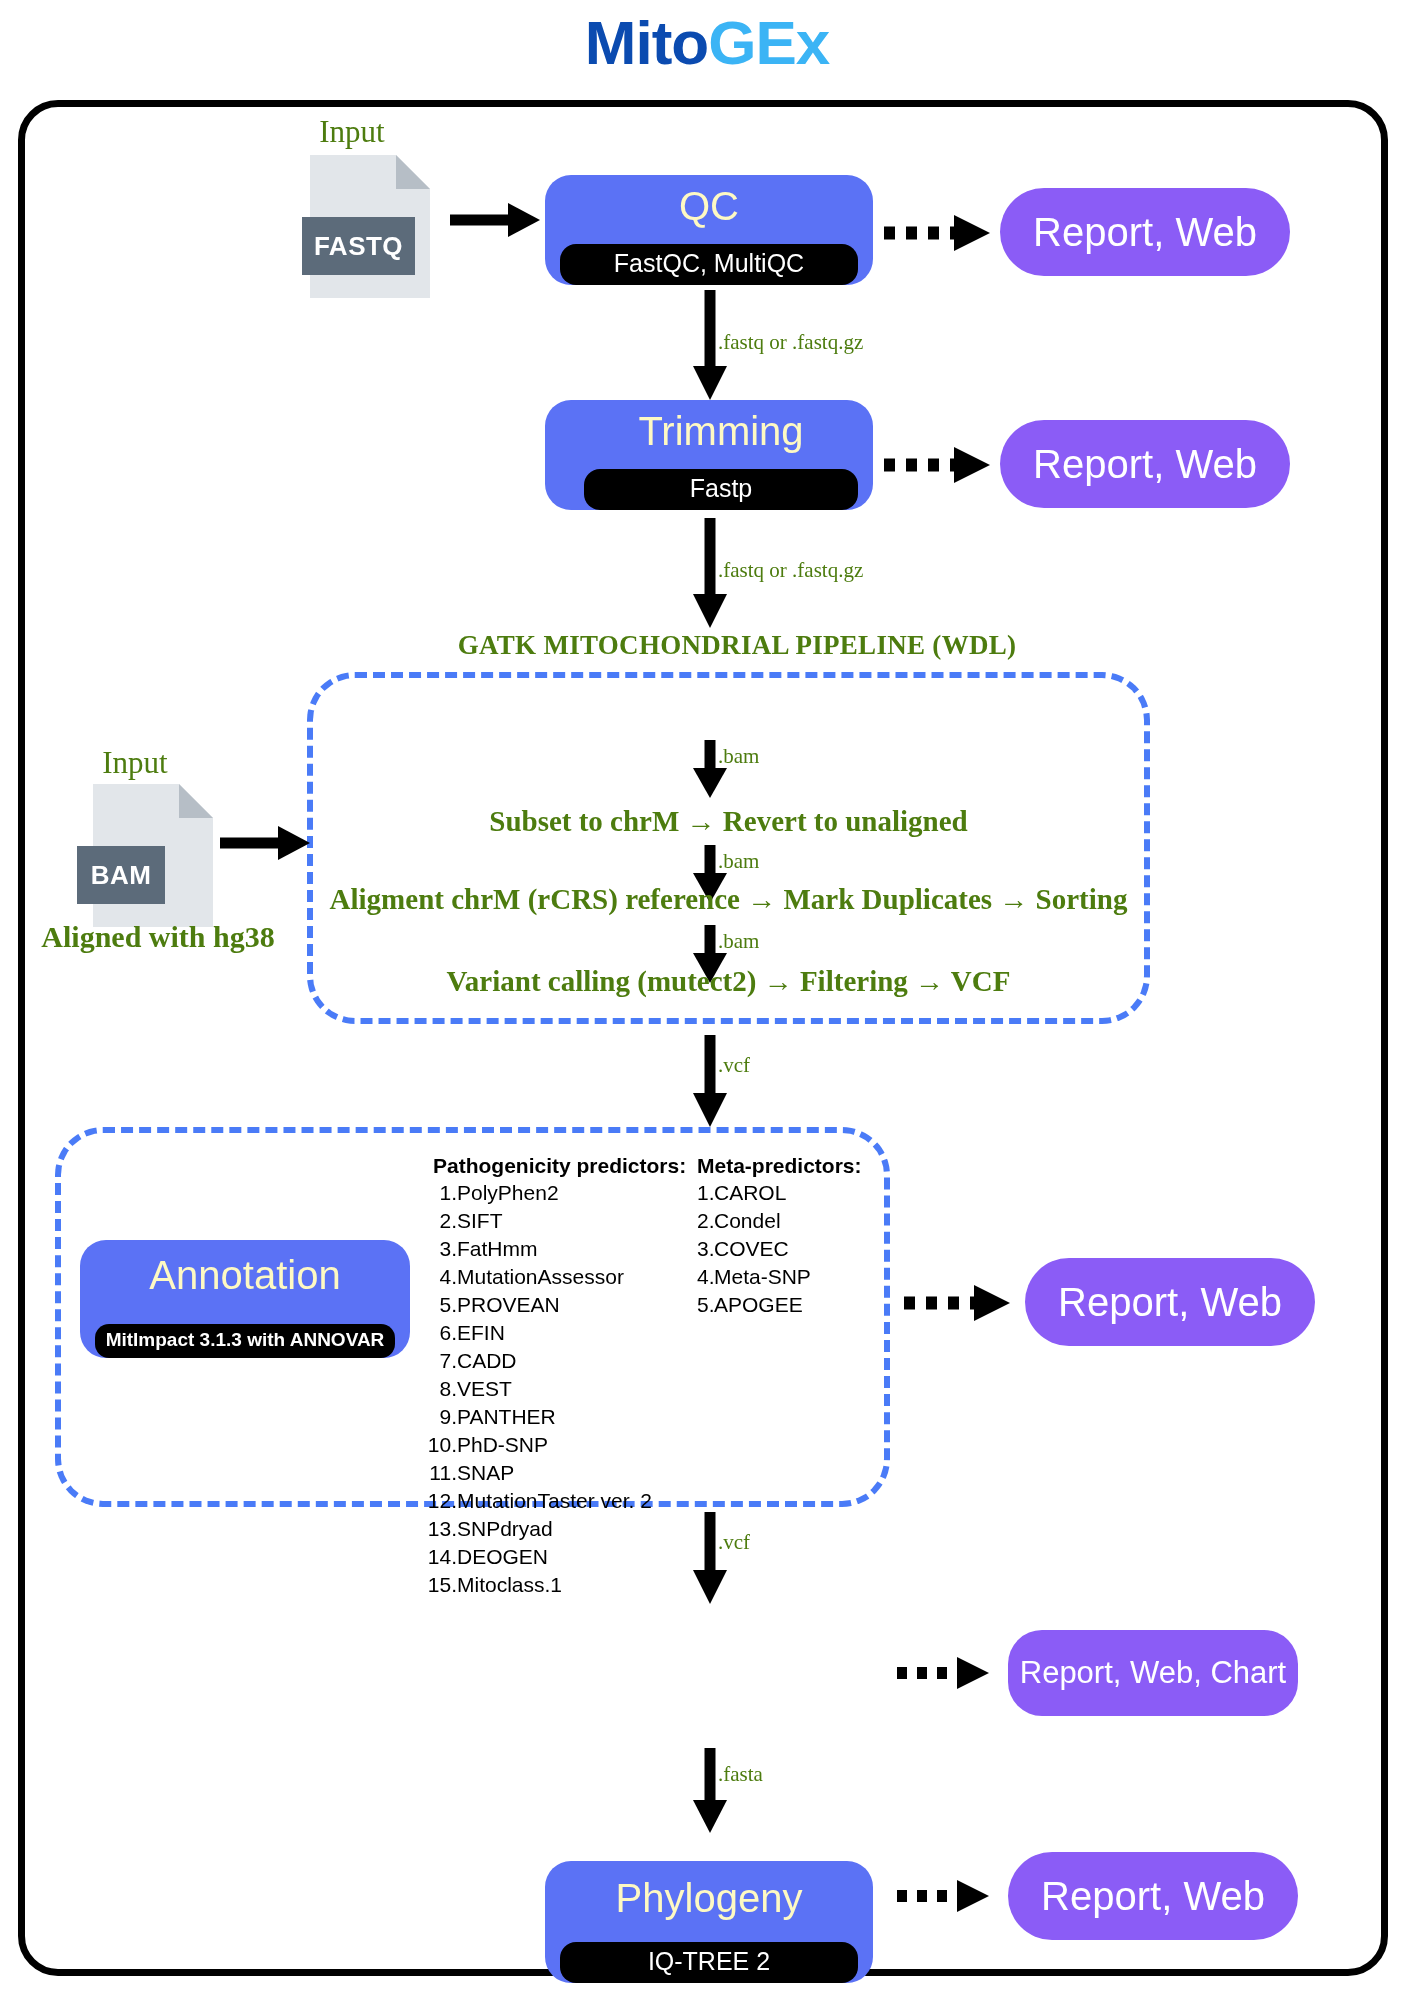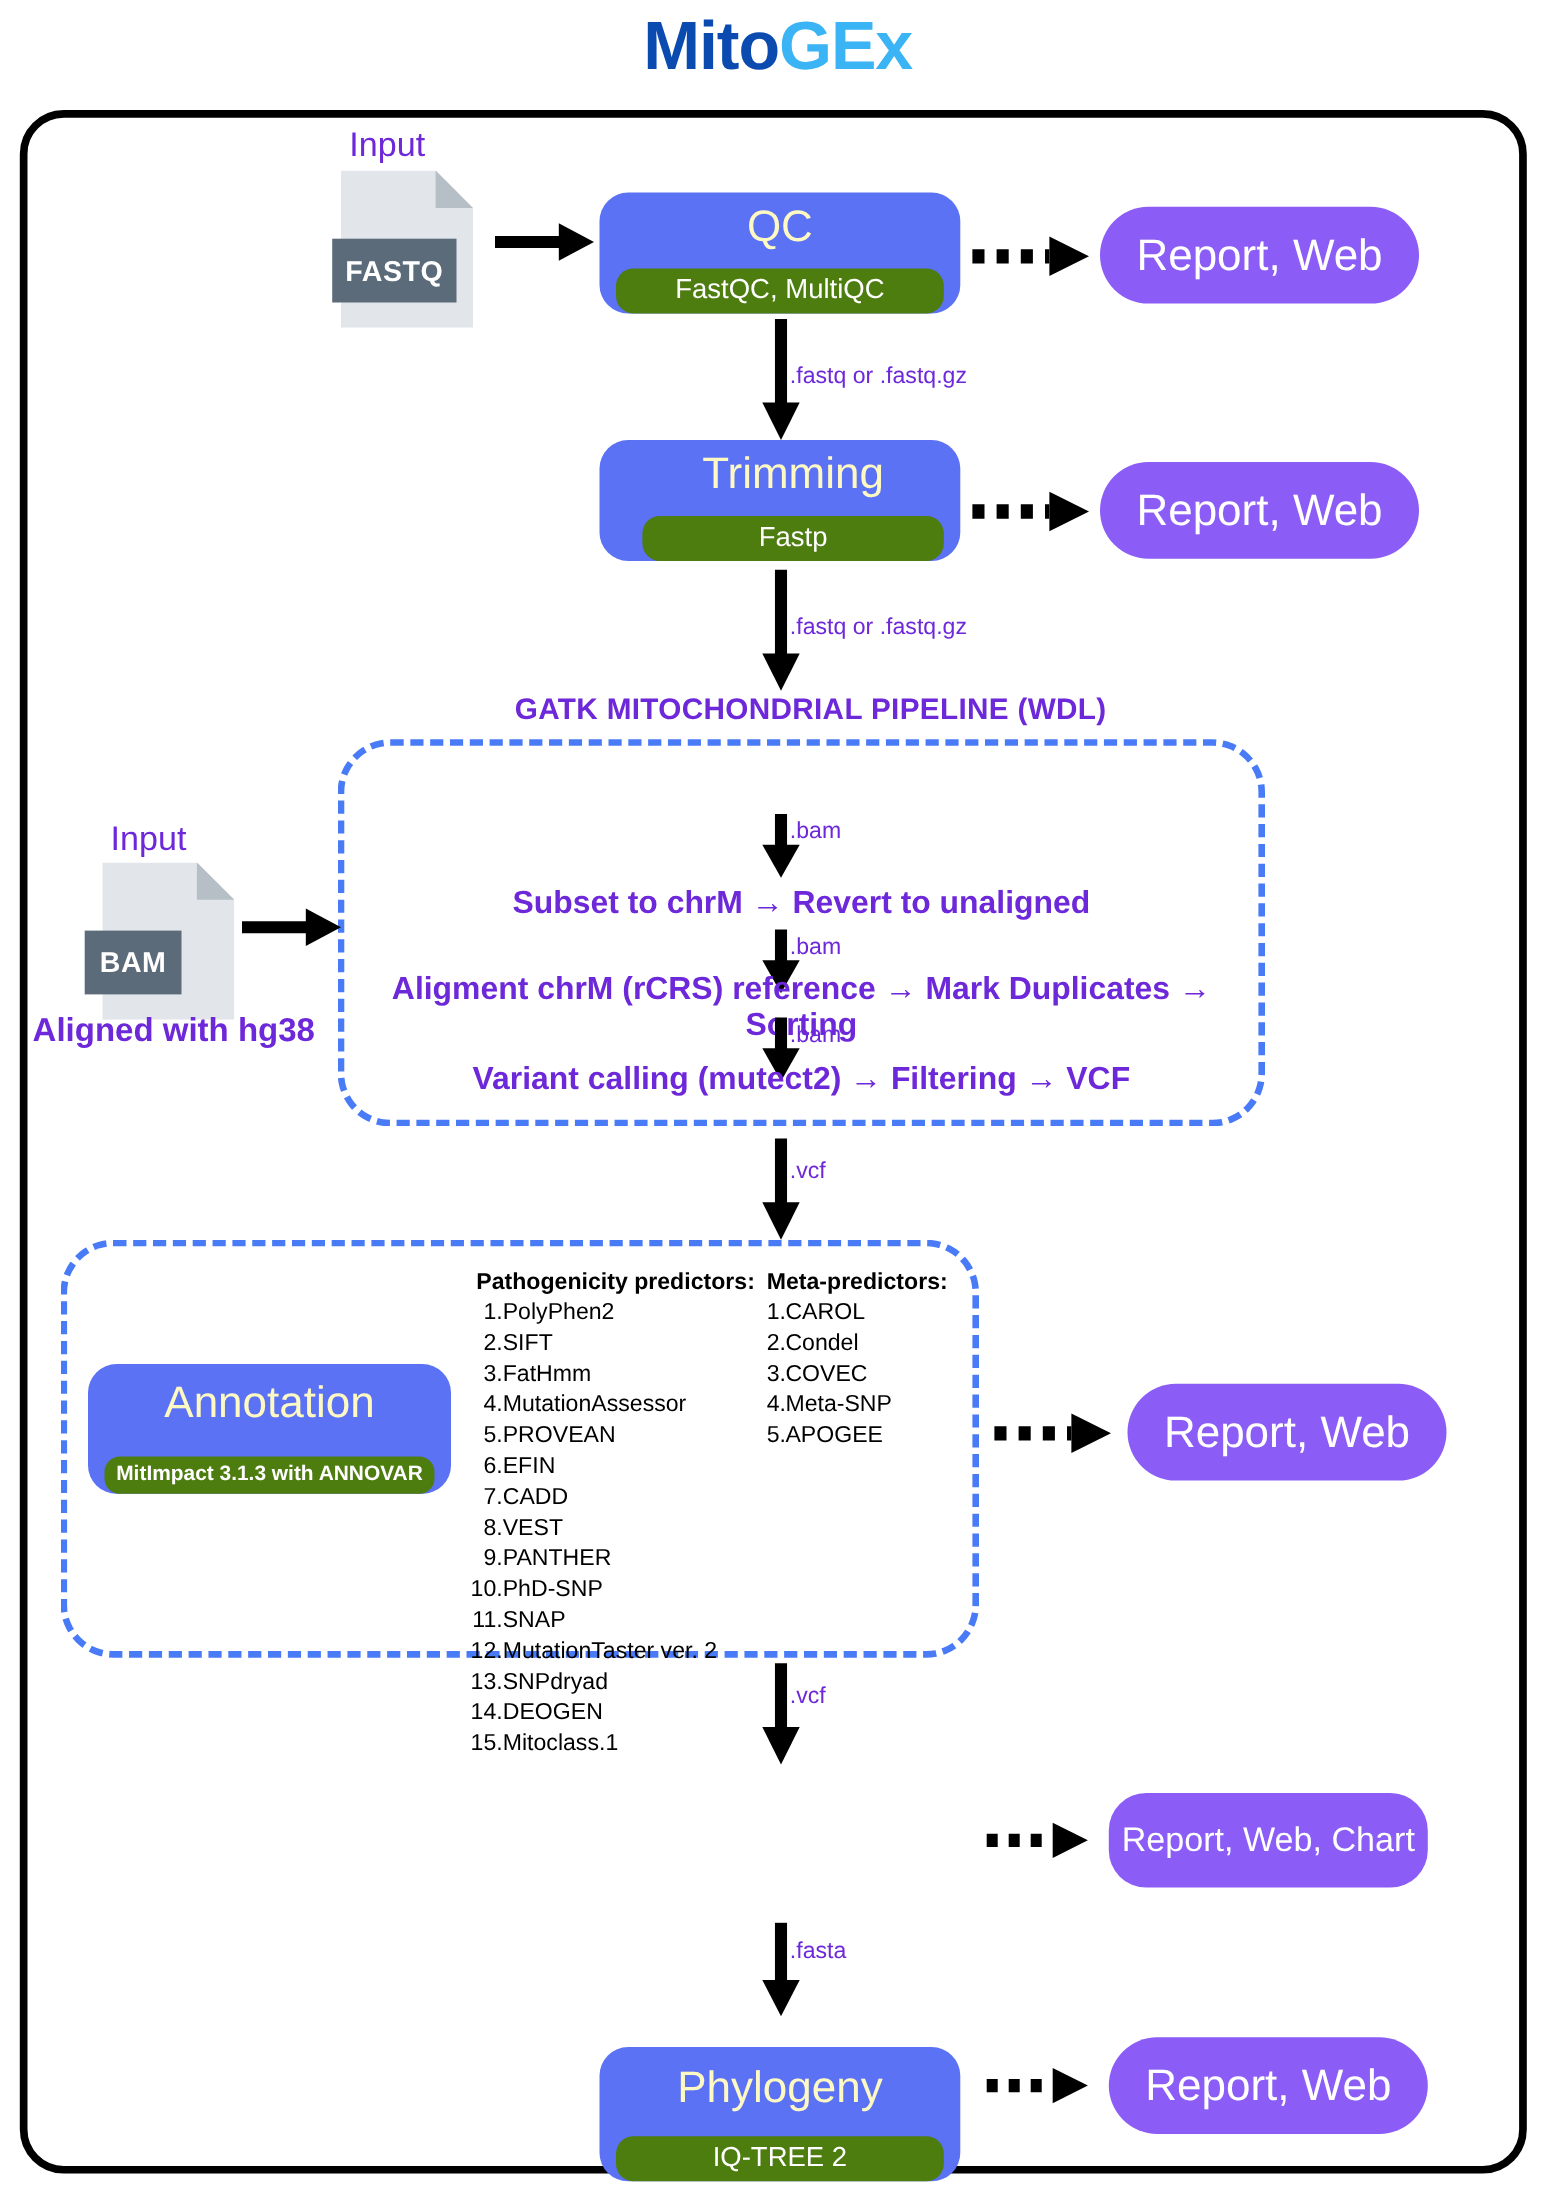--- a/index.html
+++ b/index.html
@@ -37,21 +37,21 @@
     display:flex;flex-direction:column;align-items:center;
     justify-content:flex-start;
     color:#fff;
   }
   .stage .title{
     font-size:40px;font-weight:normal;color:#fef9c3;
     text-align:center;line-height:1.05;
     width:100%;
   }
   .stage .tool{
-    background:#4d7c0f;border-radius:16px;color:#fff;
+    background:#000000;border-radius:16px;color:#fff;
     text-align:center;font-size:25px;
     padding:5px 0 7px 0;
     width:calc(100% - 30px);
     margin-top:auto;
   }
 
   
   .report{
     background:#8B5CF6;border-radius:44px;color:#fff;
     display:flex;align-items:center;justify-content:center;
@@ -65,21 +65,21 @@
     position:absolute;left:0;top:0;width:100%;height:100%;
   }
   .fileicon .tag{
     position:absolute;
     background:#5C6B7A;color:#fff;
     display:flex;align-items:center;justify-content:center;
     font-size:26px;font-weight:bold;letter-spacing:.5px;
   }
 
   
-  .lbl{position:absolute;color:#6d28d9;}
+  .lbl{position:absolute;color:#4d7c0f;font-family:Liberation Serif, serif;}
   .lbl.center{text-align:center;}
   .input-label{font-size:31px;font-weight:normal;}
   .caption{font-size:30px;font-weight:bold;}
   .flow-label{font-size:21px;font-weight:normal;}
   .section-title{font-size:27px;font-weight:bold;letter-spacing:.3px;}
   .gatk-line{font-size:29px;font-weight:bold;text-align:center;width:100%;}
 
   
   .dashed{
     position:absolute;box-sizing:border-box;

